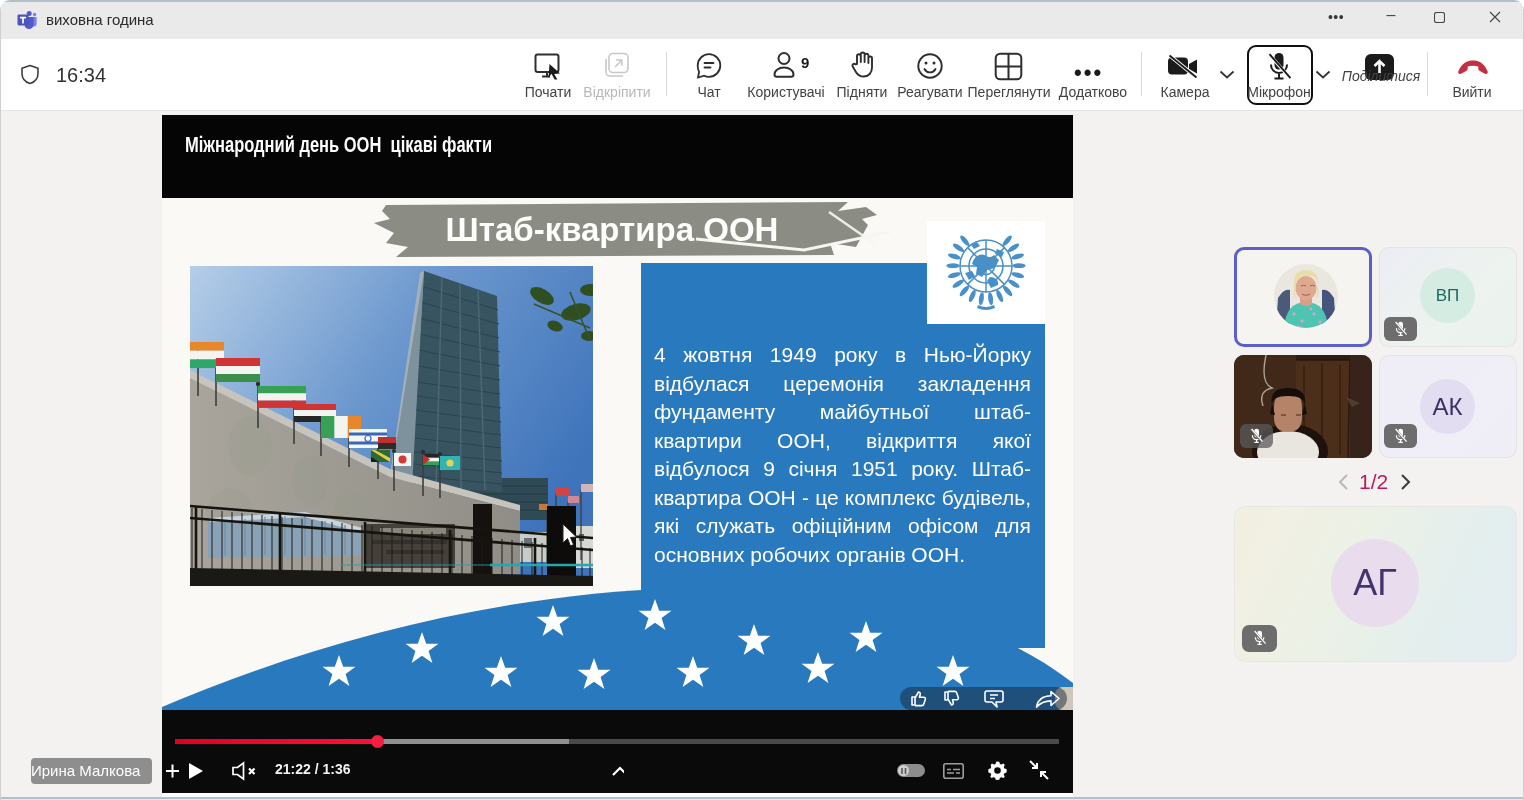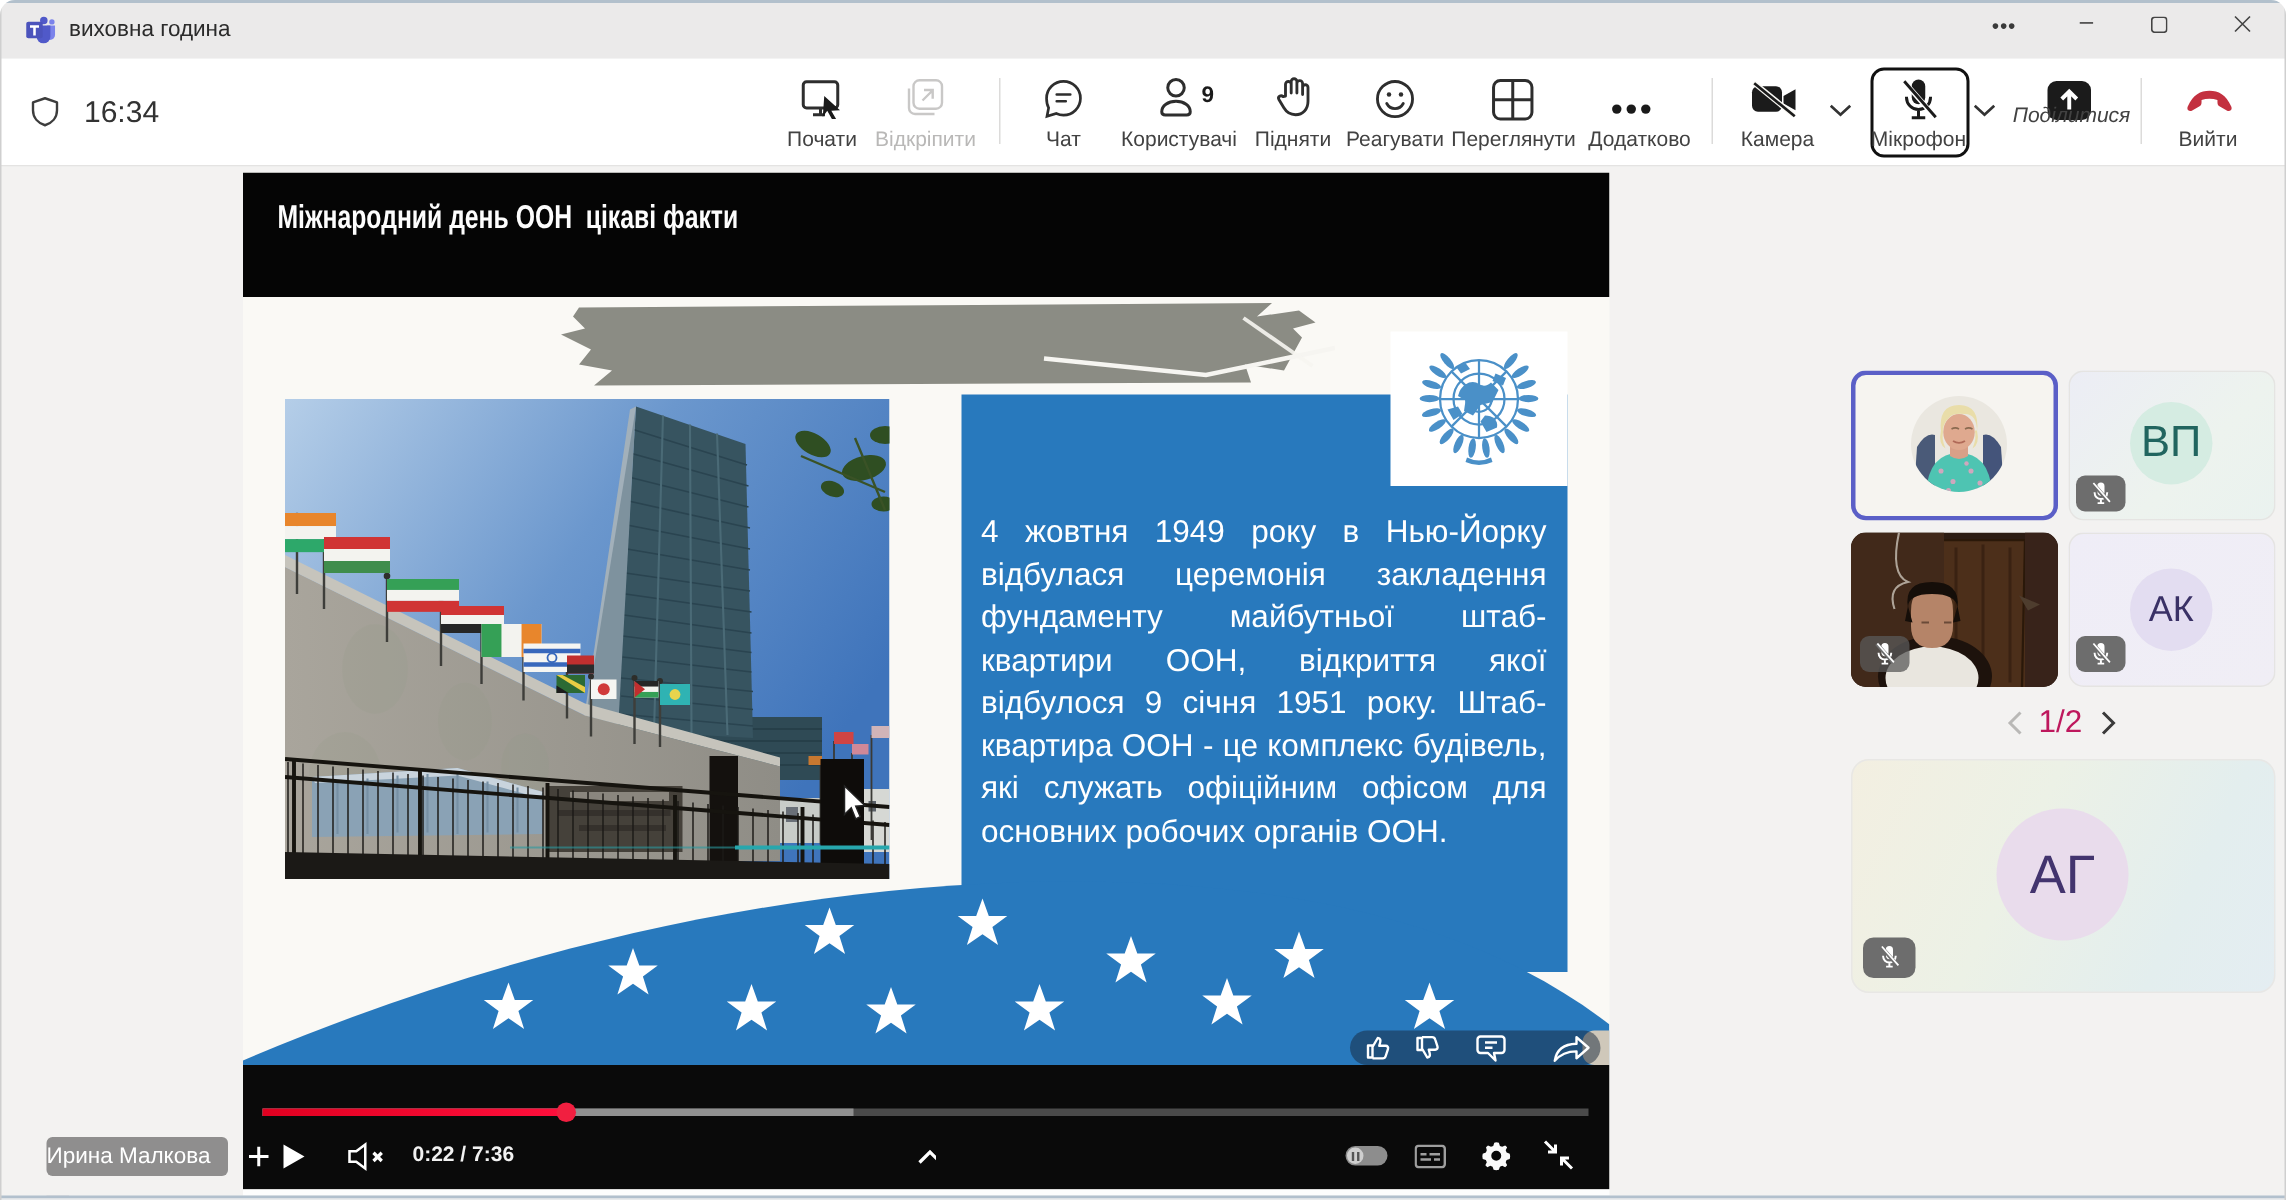--- a/index.html
+++ b/index.html
@@ -225,20 +225,21 @@
       <ellipse cx="80.2" cy="19.7" rx="2.4" ry="6.6" transform="rotate(40 80.2 19.7)"></ellipse>
       <path d="M51 84 q8 4 16 0 l1 3 q-9 4 -18 0z"></path>
     </g>
   </svg>
 
   <svg class="abs" style="left:212px;top:84px;" width="516" height="62" viewBox="0 0 516 62">
     <path d="M12,6 L474,3 L464,12 L492,8 L503,16 L488,20 L494,26 L482,48 L456,44 L460,56 L22,58 L34,48 L12,44 L20,34 L0,24 L16,20 L8,12 Z" fill="#8b8c84"></path>
     <path d="M322,40 L430,51 L516,33" stroke="#f6f5f1" stroke-width="3" fill="none"></path>
     <path d="M455,13 L501,45" stroke="#f6f5f1" stroke-width="2.6" fill="none" opacity="0.9"></path>
   </svg>
+  <div class="abs" style="left:220px;top:96px;width:460px;text-align:center;font-size:33px;font-weight:bold;color:#fdfdfb;">Штаб-квартира ООН</div>
 
   <svg class="abs" style="left:28px;top:151px;" width="403" height="320" viewBox="0 0 403 320">
     <defs>
       <linearGradient id="sky" x1="0" y1="0" x2="1" y2="0.55">
         <stop offset="0" stop-color="#b5cee8"></stop>
           <stop offset="0.5" stop-color="#6b97cd"></stop>
           <stop offset="1" stop-color="#3f74bb"></stop>
       </linearGradient>
       <linearGradient id="wall" x1="0" y1="0" x2="1" y2="0">
         <stop offset="0" stop-color="#a9a59c"></stop>
@@ -410,21 +411,21 @@
   <div class="abs" style="left:209px;top:620px;width:13px;height:13px;background:#f11f40;border-radius:50%;"></div>
   <svg class="abs" style="left:2px;top:644px;" width="460" height="24" viewBox="0 0 460 24">
     <path d="M2 12h13M8.5 5.5v13" stroke="#fff" stroke-width="2"></path>
     <path d="M25 4l14 8-14 8z" fill="#fff"></path>
     <g stroke="#fff" stroke-width="1.7" fill="none">
       <path d="M69 8.5h4.5l6-4.5v16l-6-4.5h-4.5z"></path>
       <path d="M85 9.5l5.5 5.5M90.5 9.5L85 15" stroke-width="2.2"></path>
     </g>
     <path d="M449 16l7-7 7 7" stroke="#fff" stroke-width="2.2" fill="none"></path>
   </svg>
-  <div class="abs" style="left:113px;top:646px;font-size:14px;font-weight:bold;color:#f2f2f2;">0:22 / 7:36 </div>
+  <div class="abs" style="left:113px;top:646px;font-size:14px;font-weight:bold;color:#f2f2f2;">21:22 / 1:36 </div>
   <div class="abs" style="left:735px;top:649px;width:28px;height:13px;background:#8d8d8d;border-radius:7px;"></div>
   <div class="abs" style="left:736px;top:650px;width:11px;height:11px;background:#cfcfcf;border-radius:50%;"></div>
   <svg class="abs" style="left:738px;top:652px;" width="8" height="8">
       <path d="M2 1v6M5.5 1v6" stroke="#555" stroke-width="1.6"></path>
     </svg>
   <svg class="abs" style="left:781px;top:648px;" width="21" height="16" viewBox="0 0 21 16">
     <rect x="0.8" y="0.8" width="19.4" height="14.4" rx="2" fill="none" stroke="#9e9e9e" stroke-width="1.6"></rect>
     <path d="M4 6.5h4M10 6.5h7M4 10h7M13 10h4" stroke="#9e9e9e" stroke-width="1.6"></path>
   </svg>
   <svg class="abs" style="left:825px;top:645px;" width="21" height="21" viewBox="0 0 24 24">
@@ -480,21 +481,21 @@
     <ellipse cx="32" cy="24" rx="10.5" ry="12" fill="#dfa98f"></ellipse>
     <path d="M20 24 Q18 6 32 6 Q46 6 44 24 Q44 12 36 12 Q27 11 25 15 Q21 18 21 26 Z" fill="#e9dda9"></path>
     <path d="M20 23 Q18 32 23 35 Q20 28 21.5 23 Z" fill="#e9dda9"></path>
     <path d="M44 23 Q46 32 41 35 Q44 28 42.5 23 Z" fill="#e9dda9"></path>
     <path d="M27 22 q2.5-1.5 5 0M36 22 q2.5-1.5 5 0" stroke="#8a6a50" stroke-width="1" fill="none"></path>
     <path d="M28 30 q4 2.5 8 0" stroke="#b06a58" stroke-width="1.2" fill="none"></path>
   </g>
 </svg>
 
 <div class="abs" style="left:1379px;top:247px;width:138px;height:100px;border-radius:10px;background:linear-gradient(135deg,#ecedf5 0%,#edf3ee 60%,#eaf2ef 100%);box-shadow:inset 0 0 0 1px #e5e4e2;"></div>
-<div class="abs" style="left:1420px;top:268px;width:55px;height:55px;border-radius:50%;background:#d5ece2;color:#21655f;font-size:29px;text-align:center;line-height:55px;">ВП</div>
+<div class="abs" style="left:1420px;top:268px;width:55px;height:55px;border-radius:50%;background:#d5ece2;color:#21655f;font-size:17px;text-align:center;line-height:55px;">ВП</div>
 <div class="abs" style="left:1384px;top:317px;width:33px;height:24px;background:#6d6d6d;border-radius:6px;"></div>
 <svg class="abs" style="left:1393px;top:321px;" width="15" height="16" viewBox="0 0 15 16">
     <use href="#micoff"></use>
   </svg>
 
 <svg class="abs" style="left:1234px;top:355px;border-radius:10px;" width="138" height="103" viewBox="0 0 138 103">
   <rect width="138" height="103" fill="#2c1c13"></rect>
   <rect x="0" y="0" width="62" height="103" fill="#41291a"></rect>
   <rect x="62" y="5" width="54" height="98" fill="#4c2f1a"></rect>
   <g stroke="#3a2212" stroke-width="2">

